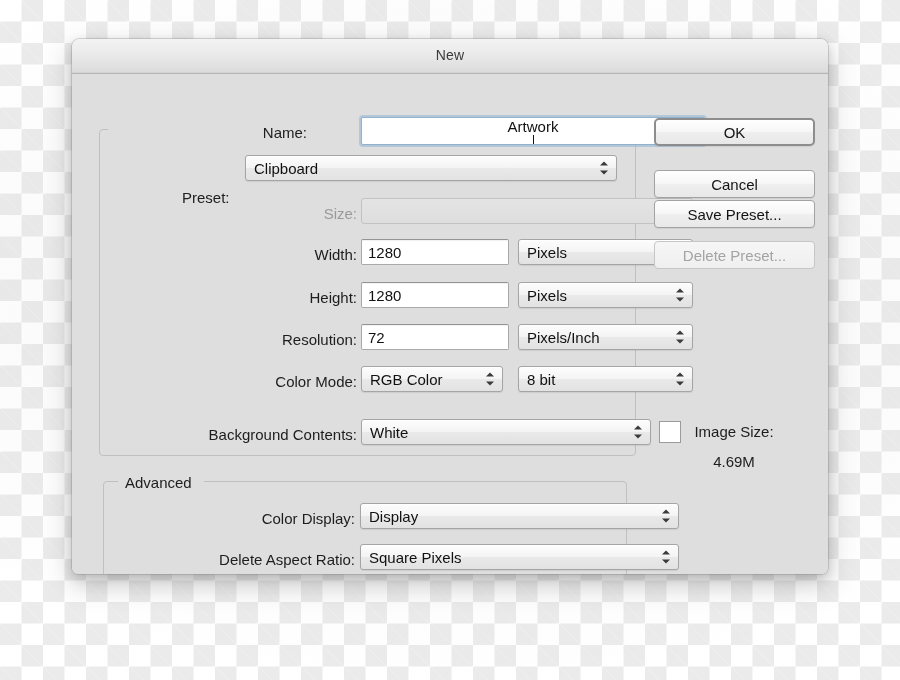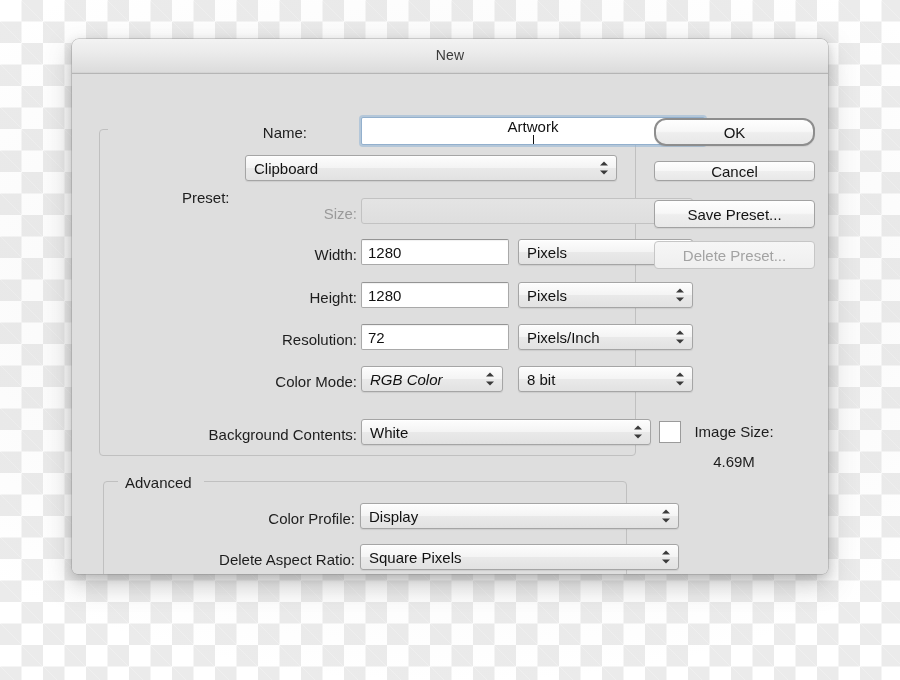--- a/index.html
+++ b/index.html
@@ -288,21 +288,21 @@
       </div>
       <div class="popup row-field" style="left:446px; top:250px; width:175px; height:26px;">
         <span>Pixels/Inch</span>
         <span class="arrows">
             <i class="up"></i>
             <i class="down"></i>
           </span>
       </div>
 
       <div class="lbl row-field" style="left:145px; top:300px; width:140px;">Color Mode:</div>
-      <div class="popup row-field" style="left:289px; top:292px; width:142px; height:26px;font-style:italic;">
+      <div class="popup row-field" style="left:289px; top:292px; width:142px; height:26px;">
         <span>RGB Color</span>
         <span class="arrows">
             <i class="up"></i>
             <i class="down"></i>
           </span>
       </div>
       <div class="popup row-field" style="left:446px; top:292px; width:175px; height:26px;">
         <span>8 bit</span>
         <span class="arrows">
             <i class="up"></i>
@@ -317,40 +317,40 @@
             <i class="up"></i>
             <i class="down"></i>
           </span>
       </div>
       <div class="swatch row-field" style="left:587px; top:347px; width:22px; height:22px;"></div>
 
       <div class="groupbox" style="left:31px; top:407px; width:522px; height:99px;"></div>
       <div class="gb-mask" style="left:46px; top:406px; width:86px;"></div>
       <div class="gb-legend" style="left:48px; top:401px;">Advanced</div>
 
-      <div class="lbl row-field" style="left:80px; top:437px; width:203px;">Color Profile:</div>
+      <div class="lbl row-field" style="left:80px; top:437px; width:203px;">Color Display:</div>
       <div class="popup row-field" style="left:288px; top:429px; width:319px; height:26px;">
         <span>Display</span>
         <span class="arrows">
             <i class="up"></i>
             <i class="down"></i>
           </span>
       </div>
 
       <div class="lbl row-field" style="left:60px; top:478px; width:223px;">Delete Aspect Ratio:</div>
       <div class="popup row-field" style="left:288px; top:470px; width:319px; height:26px;">
         <span>Square Pixels</span>
         <span class="arrows">
             <i class="up"></i>
             <i class="down"></i>
           </span>
       </div>
 
-      <div class="btn default row-field" style="left:582px; top:44px; width:161px; height:28px;border-radius:12px;">OK</div>
-      <div class="btn row-field" style="left:582px; top:87px; width:161px; height:20px;">Cancel</div>
+      <div class="btn default row-field" style="left:582px; top:44px; width:161px; height:28px;">OK</div>
+      <div class="btn row-field" style="left:582px; top:96px; width:161px; height:28px;">Cancel</div>
       <div class="btn row-field" style="left:582px; top:126px; width:161px; height:28px;">Save Preset...</div>
       <div class="btn disabled row-field" style="left:582px; top:167px; width:161px; height:28px;">Delete Preset...</div>
 
       <div class="info" style="left:562px; top:349px;">Image Size:</div>
       <div class="info" style="left:562px; top:379px;">4.69M</div>
 
     </div>
   </div>
 </div>
 

